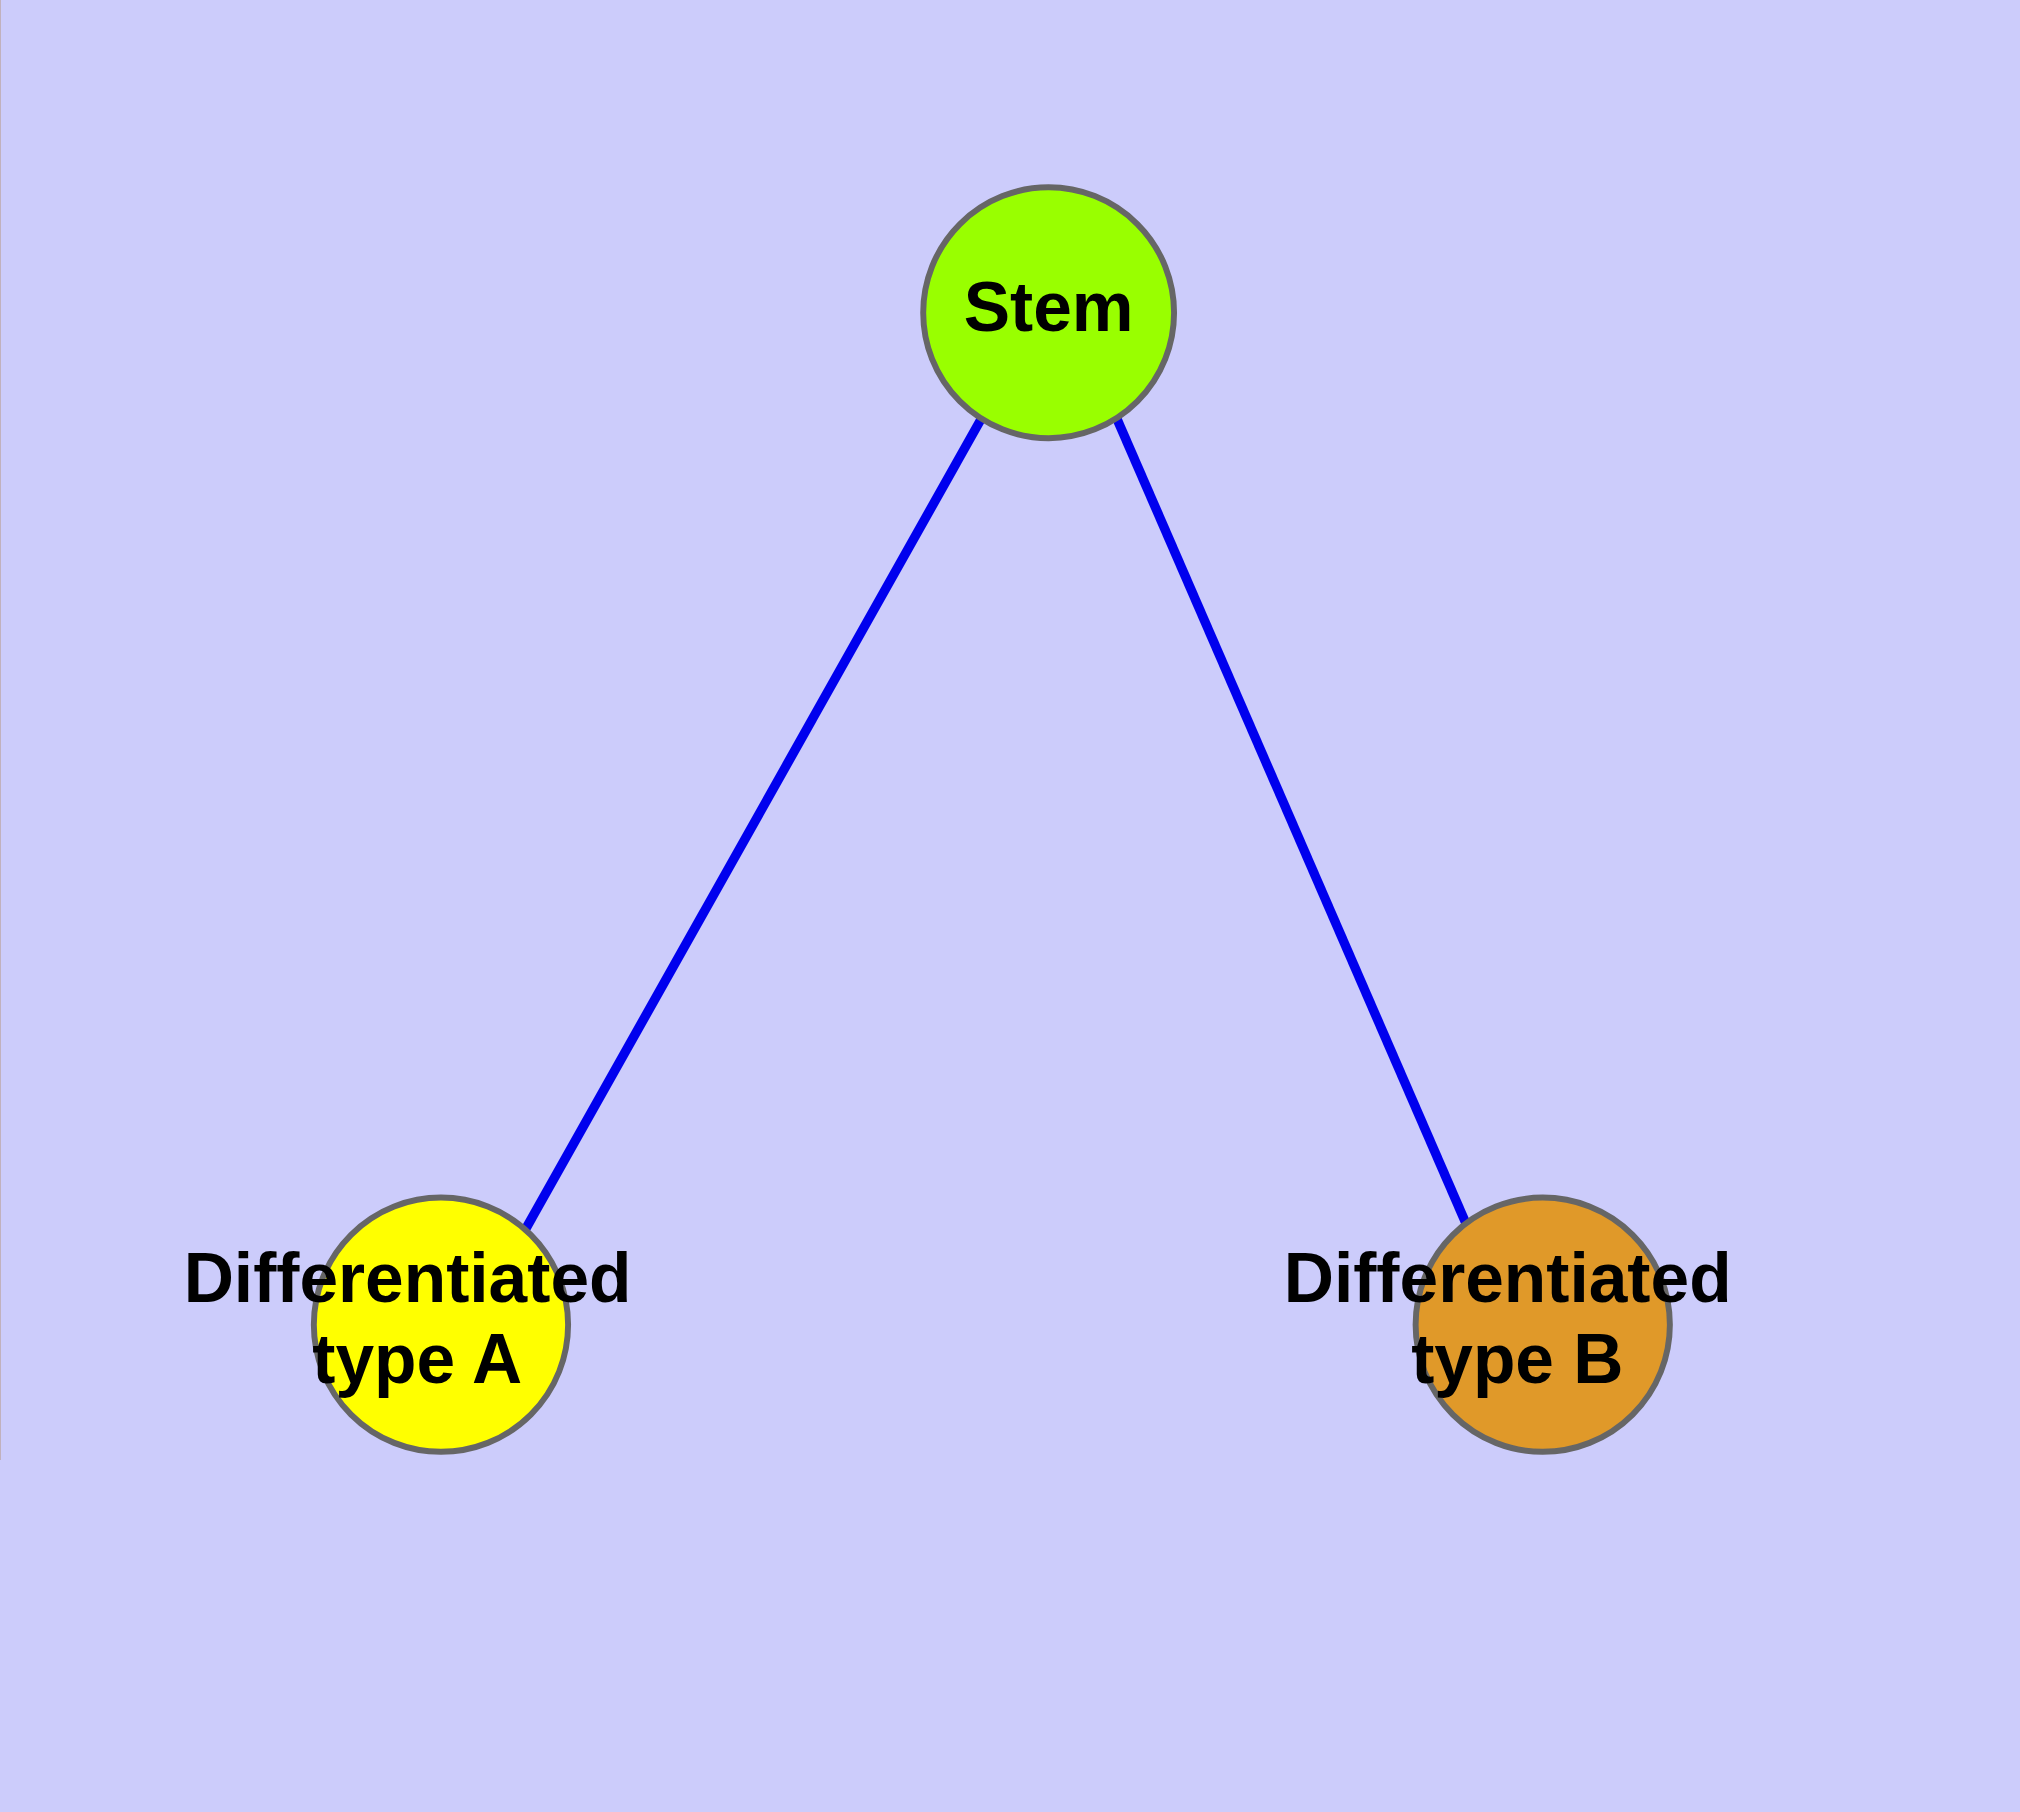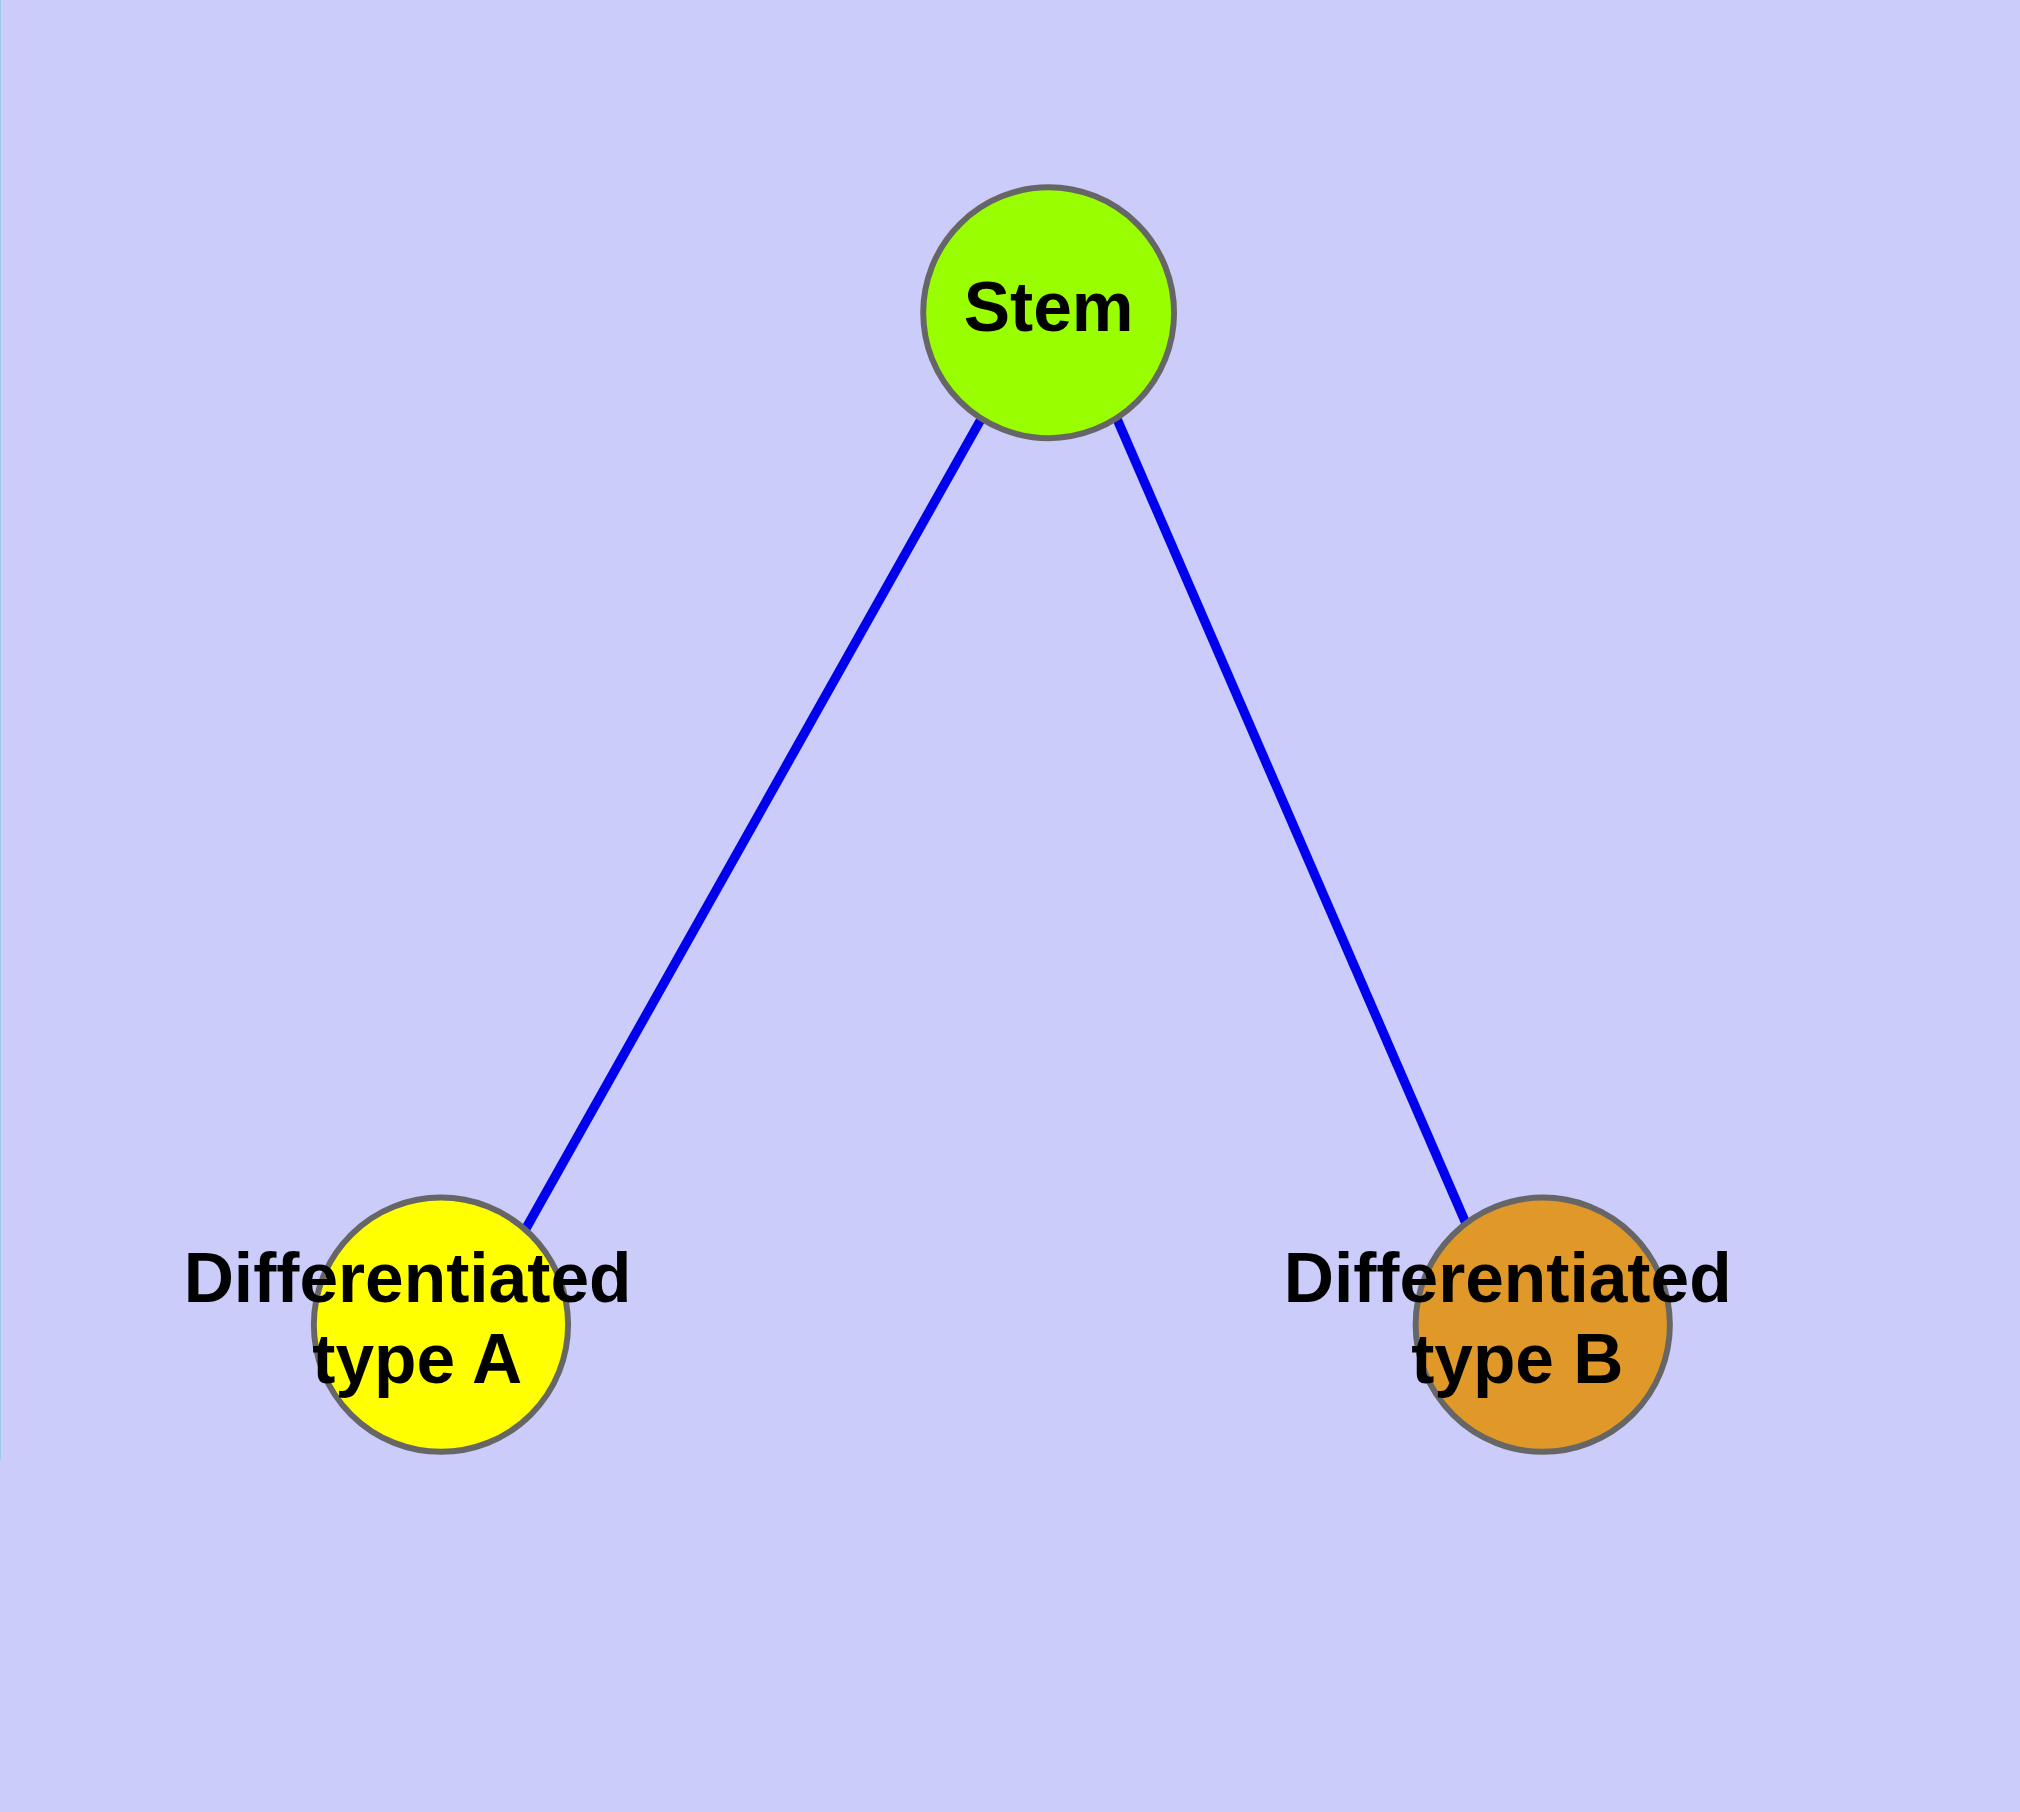--- a/index.html
+++ b/index.html
@@ -8,21 +8,21 @@
     padding: 0;
     background: #ccccfb;
   }
   body {
     font-family: "Liberation Sans", sans-serif;
   }
   #canvas {
     position: relative;
     width: 2021px;
     height: 1460px;
-    background: #14b8a6;
+    background: #a16207;
     overflow: hidden;
     text-decoration: underline;
   }
   #graph-svg {
     position: absolute;
     left: 0;
     top: 0;
     width: 2021px;
     height: 1812px;
     display: block;

